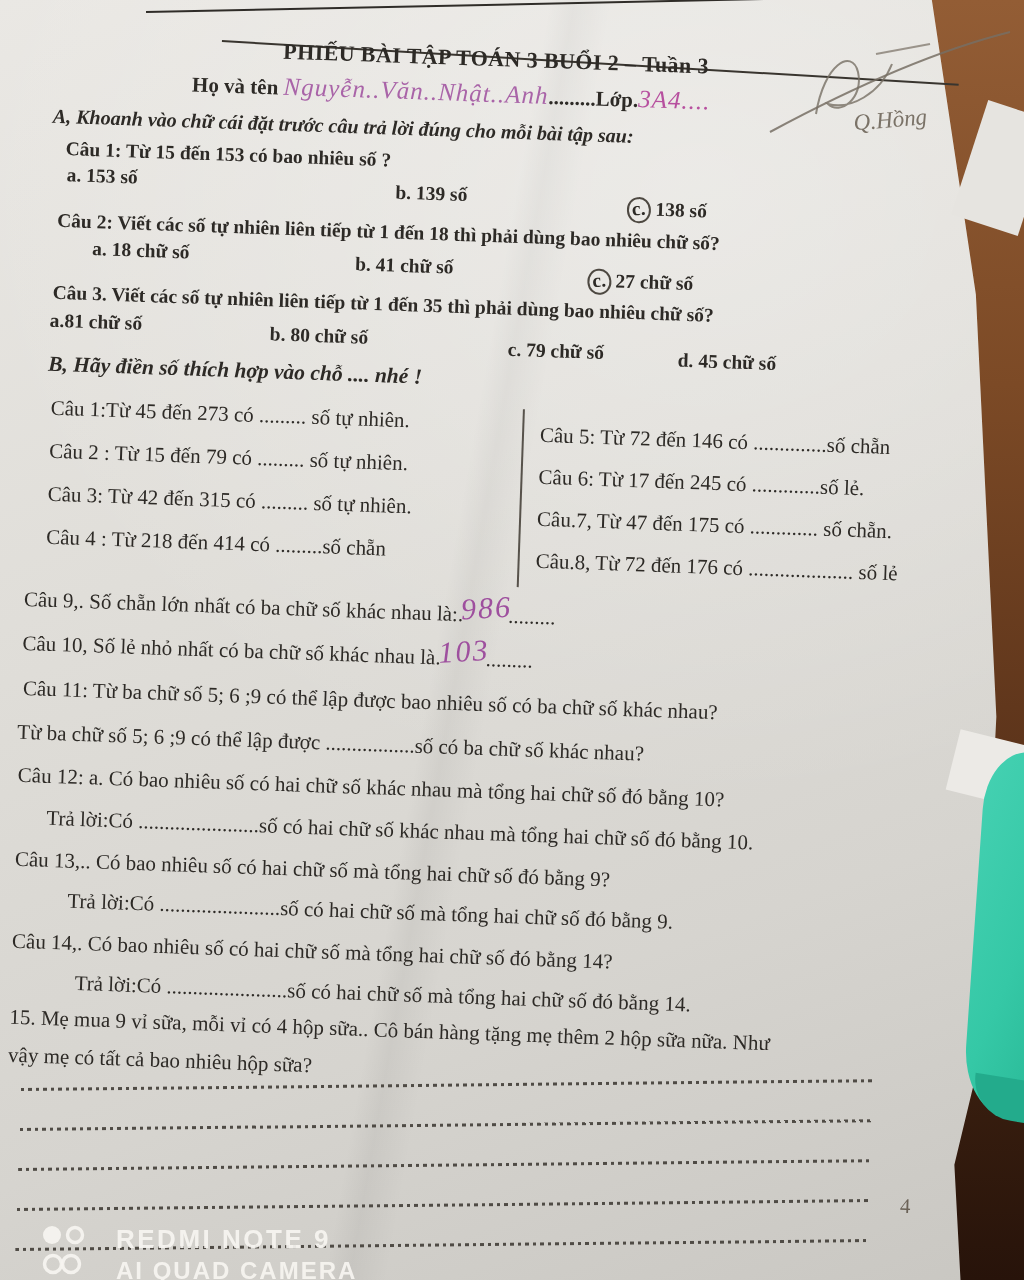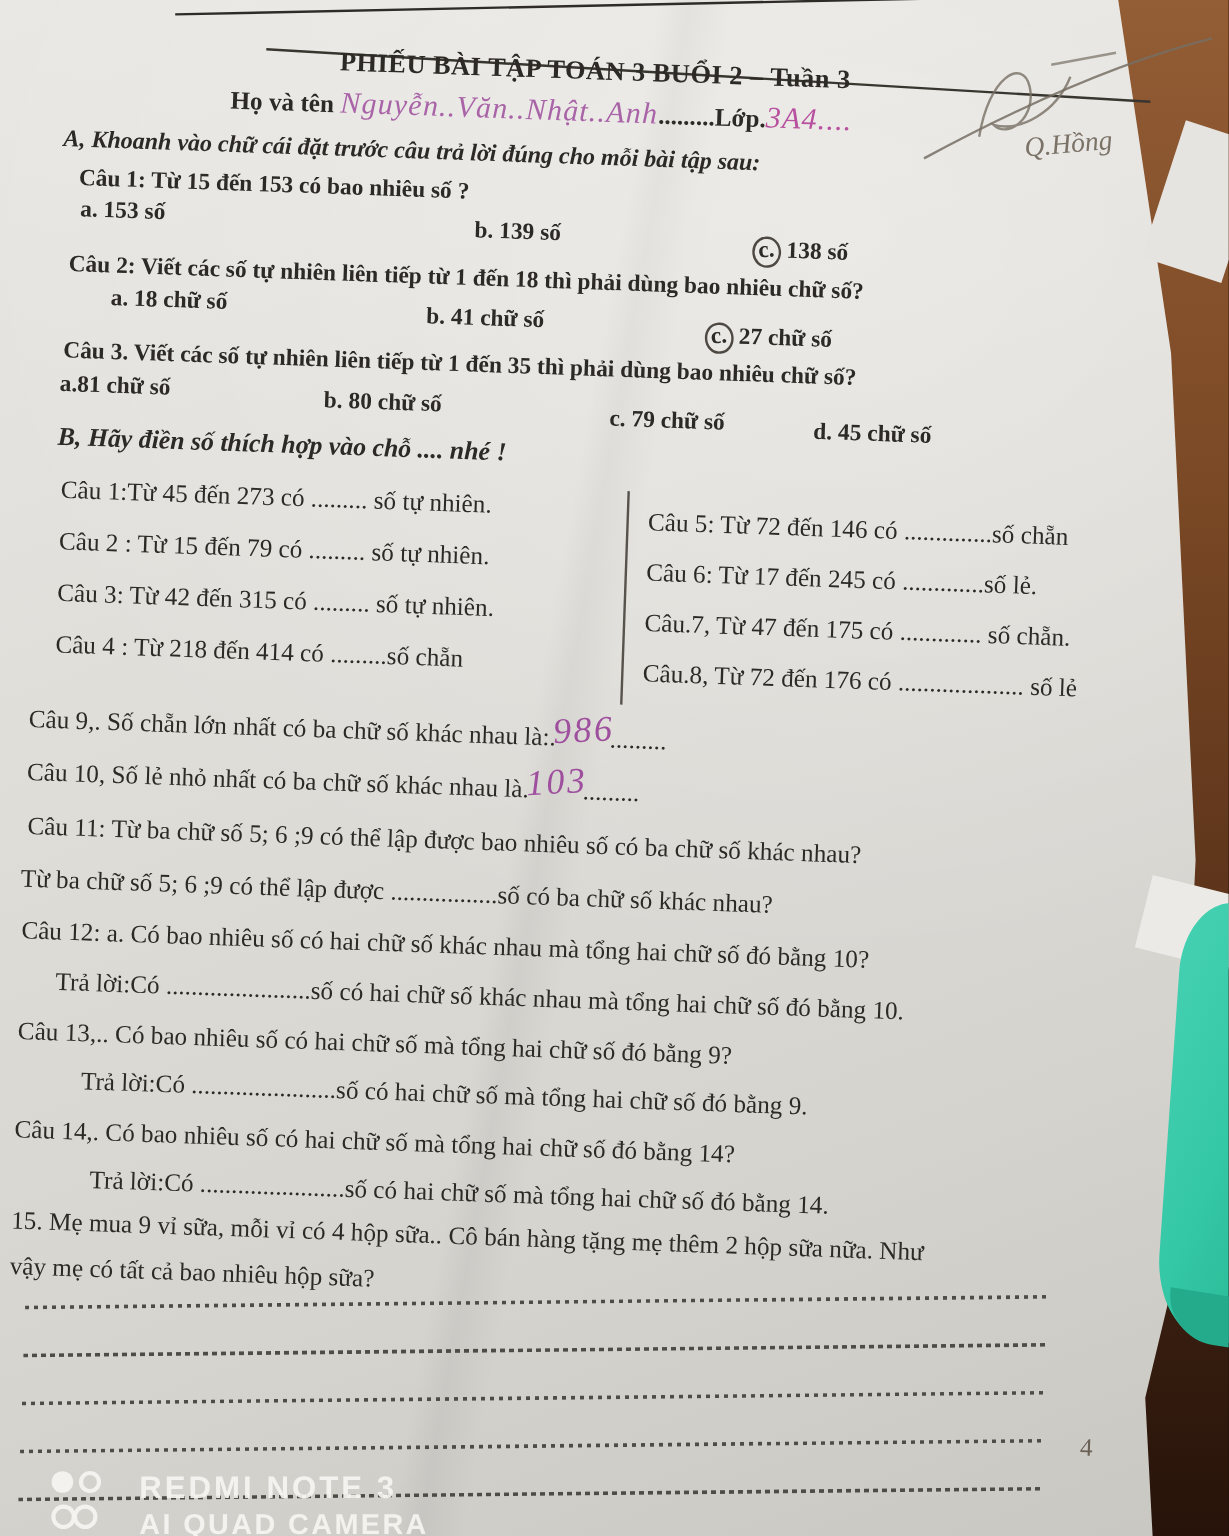--- a/index.html
+++ b/index.html
@@ -183,18 +183,18 @@
   <div class="page-number">4</div>
 
   <div class="watermark">
     <svg class="wm-logo" viewBox="0 0 62 58">
       <circle cx="12" cy="11" r="9" fill="rgba(246,244,240,.93)"></circle>
       <circle cx="35" cy="11" r="7.5" fill="none" stroke="rgba(246,244,240,.93)" stroke-width="3.5"></circle>
       <circle cx="13" cy="40" r="8.5" fill="none" stroke="rgba(246,244,240,.93)" stroke-width="3.5"></circle>
       <circle cx="31" cy="40" r="8.5" fill="none" stroke="rgba(246,244,240,.93)" stroke-width="3.5"></circle>
     </svg>
     <div class="wm-text">
-      <div class="wm-line1">REDMI NOTE 3</div>
+      <div class="wm-line1">REDMI NOTE 9</div>
       <div class="wm-line2">AI QUAD CAMERA</div>
     </div>
   </div>
 
 </div>
 
 </body></html>

